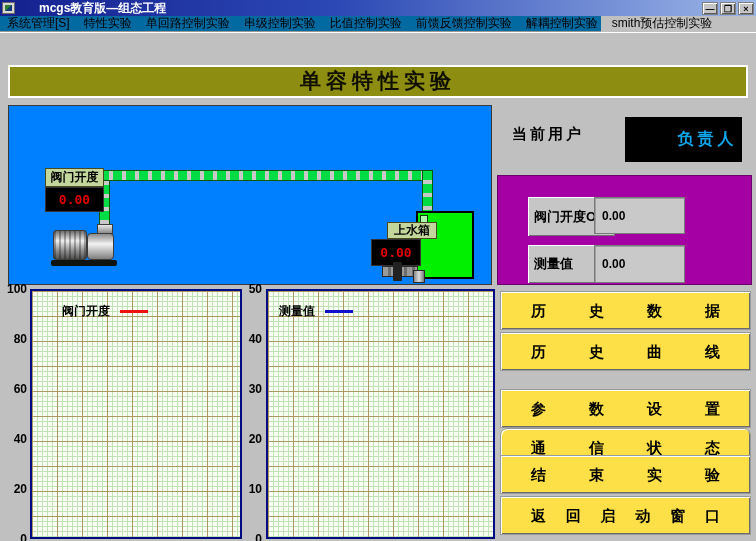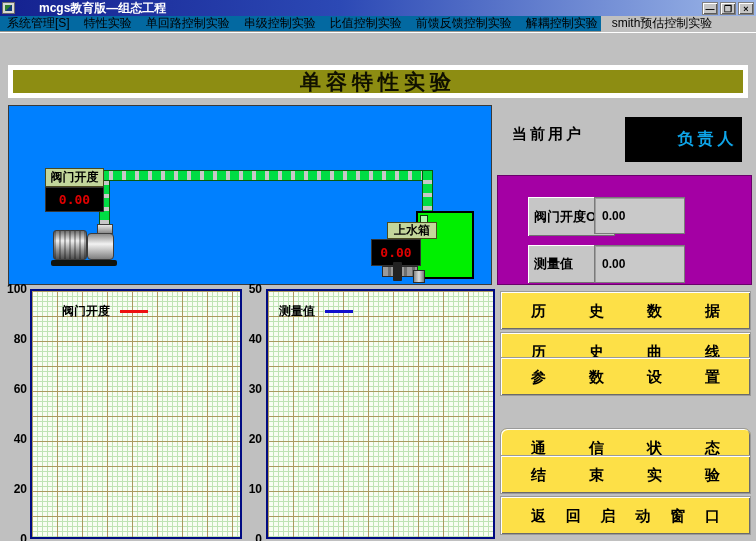--- a/index.html
+++ b/index.html
@@ -23,21 +23,21 @@
   
   .menubar { position:absolute; left:0; top:16px; width:601px; height:16px; background:#0369a1;
     display:flex; align-items:center; border-bottom:1px solid #9a9a94; }
   .menu-item { font-size:12px; color:#000; padding:0 7px; line-height:15px; white-space:nowrap; }
 
   
   .main { position:absolute; left:0; top:32px; width:756px; height:509px; background:#c0c0c0;
     border-top:1px solid #fff; }
 
   .banner { position:absolute; left:8px; top:32px; width:740px; height:33px;
-    background:#8d8d12; border:5px solid #ffffff; display:flex; align-items:center; justify-content:center; }
+    background:#8d8d12; border:2px solid #ffffff; display:flex; align-items:flex-start; justify-content:center; }
   .banner-text { font-size:21px; font-weight:bold; color:#101000; letter-spacing:5px; }
 
   
   .diagram { position:absolute; left:8px; top:72px; width:484px; height:180px;
     background:#0080ff; border:1px solid #3a3a3a; }
   .tag-label { position:absolute; background:#c3d69b; border:1px solid #4a4a20; color:#000;
     font-size:12px; font-weight:bold; display:flex; align-items:center; justify-content:center; }
   .tag-value { position:absolute; background:#000; border:1px solid #333; color:#e00000;
     font-size:13px; font-weight:bold; font-family:"DejaVu Sans Mono", monospace;
     display:flex; align-items:center; justify-content:center; }
@@ -89,21 +89,21 @@
   #p1-value { left:96px; top:21px; width:91px; height:37px; }
   #p1-btn   { left:191px; top:17px; width:57px; height:37px; }
   #p2-label { left:6px;  top:69px; width:87px; height:38px; }
   #p2-value { left:96px; top:69px; width:91px; height:38px; }
 
   
   .act-btn { position:absolute; left:500px; width:251px; height:39px; background:#fde047;
     border:1px solid #9a9a9a; box-shadow:inset 1px 1px 0 #fff, inset -1px -1px 0 #6a6a6a;
     font-size:15px; font-weight:bold; color:#000; line-height:37px;
     text-align:justify; text-align-last:justify; padding:0 30px; cursor:default; }
-  #ab1 { top:258px; } #ab2 { top:299px; } #ab3 { top:324px; }
+  #ab1 { top:258px; } #ab2 { top:299px; } #ab3 { top:356px; }
   #ab4 { top:395px;border-radius:7px; } #ab5 { top:422px; } #ab6 { top:463px; }
 
   
   .chart { position:absolute; top:256px; height:250px; border:2px solid #000a82; background-color:#f9fdf3;
     background-image:
       repeating-linear-gradient(to right,  #ab9a60 0 1px, transparent 1px 25px),
       repeating-linear-gradient(to bottom, #ab9a60 0 1px, transparent 1px 25px),
       repeating-linear-gradient(to right,  #bfe3b4 0 1px, transparent 1px 5px),
       repeating-linear-gradient(to bottom, #bfe3b4 0 1px, transparent 1px 5px); }
   #chart-left  { left:30px;  width:212px; }

